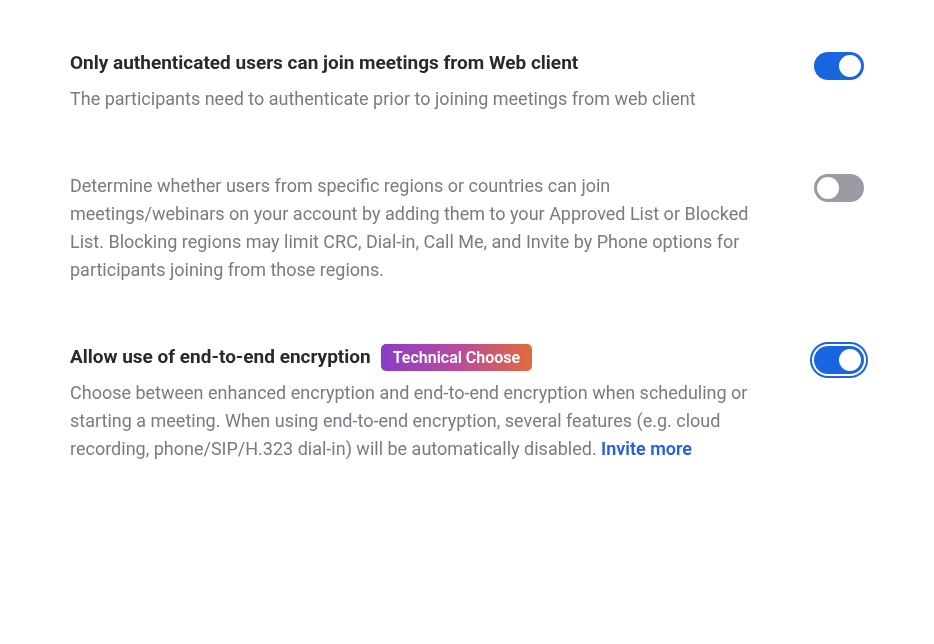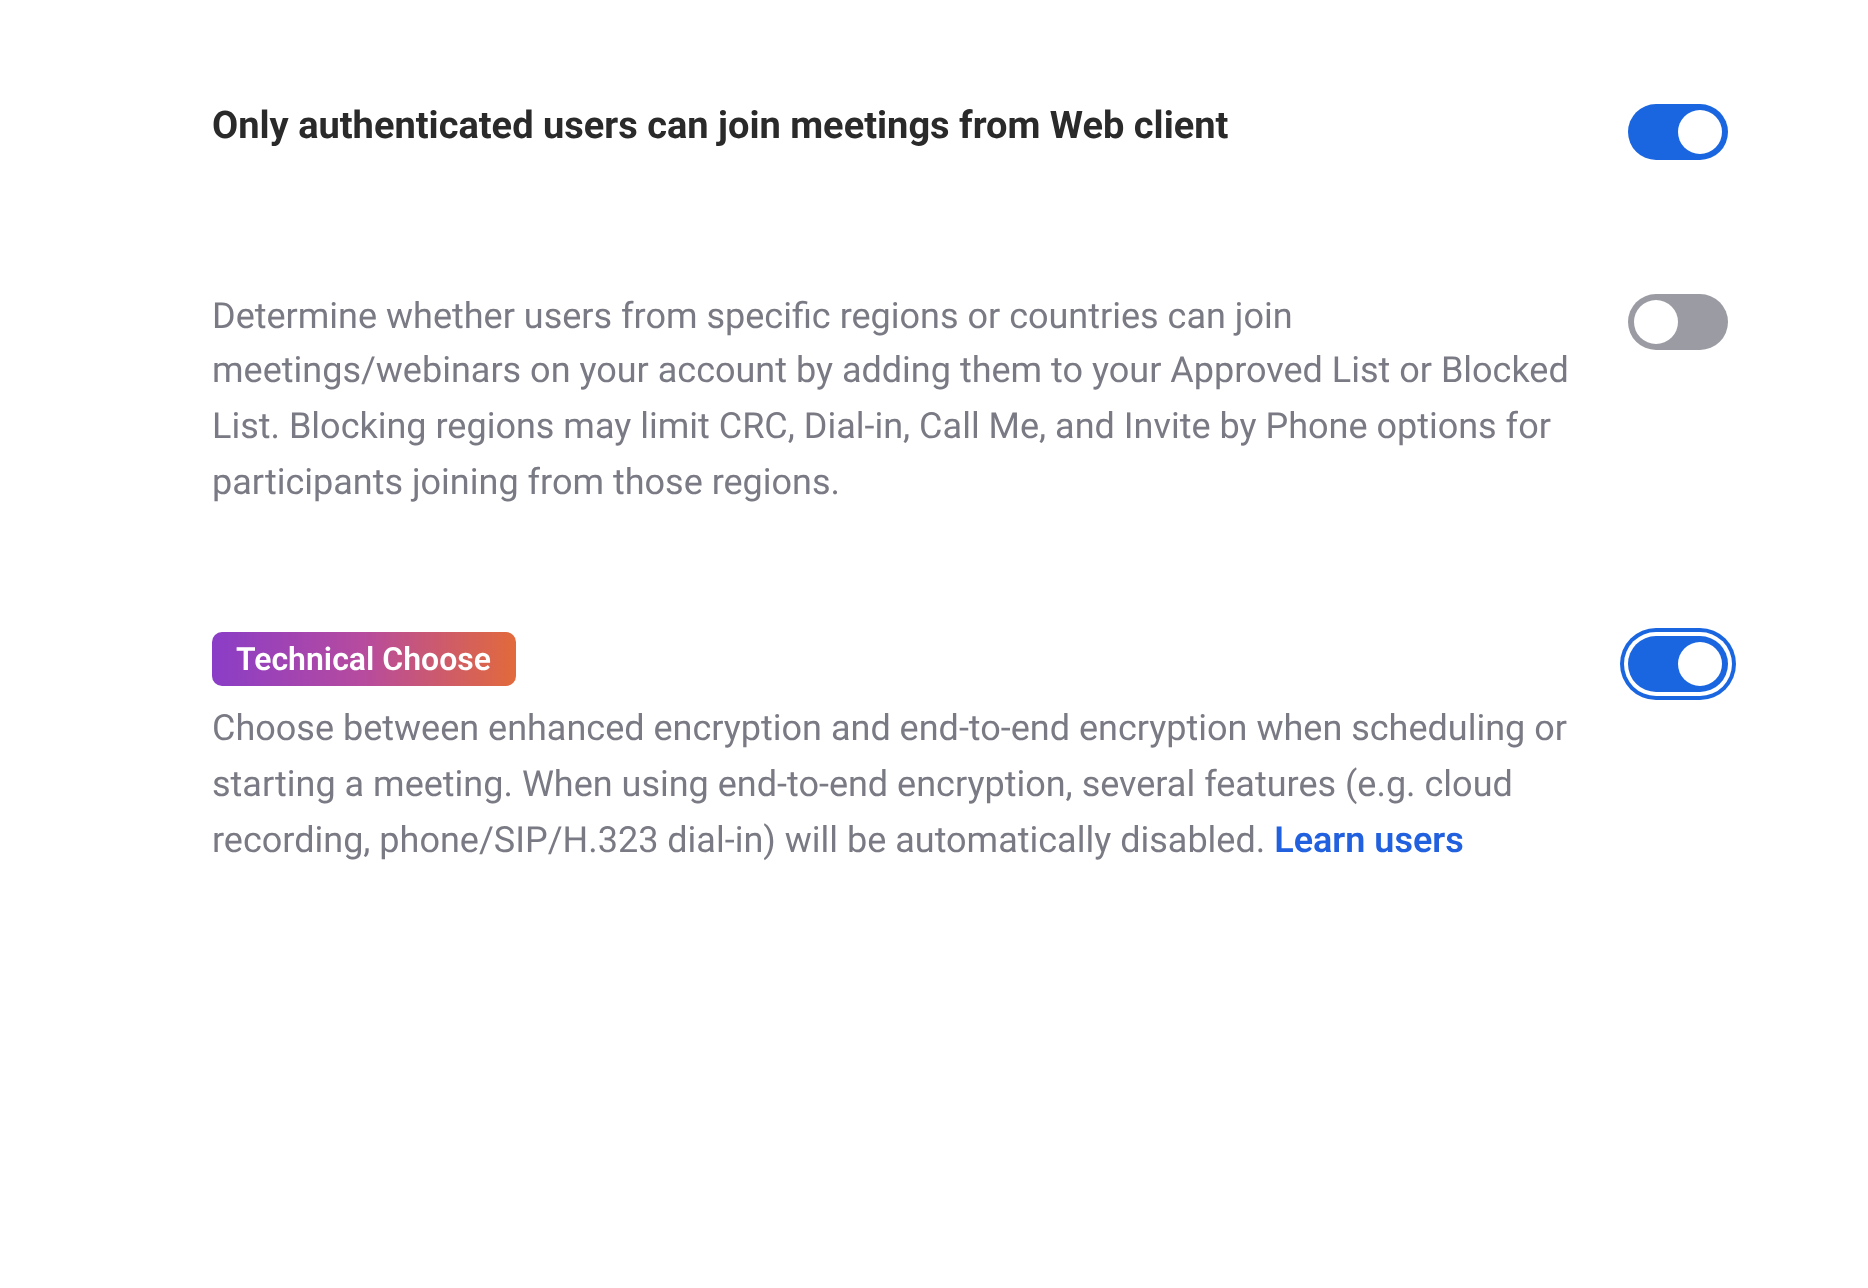--- a/index.html
+++ b/index.html
@@ -20,21 +20,20 @@
       justify-content: space-between;
       align-items: flex-start;
       margin-bottom: 60px;
     }
     .setting-row:last-child {
       margin-bottom: 0;
     }
     .setting-content {
       flex: 1;
       max-width: 680px;
-      margin-left: 36px;
     }
     .setting-title-row {
       display: flex;
       align-items: center;
       gap: 10px;
       margin-bottom: 8px;
     }
     .setting-title {
       font-size: 19px;
       font-weight: 700;
@@ -96,40 +95,42 @@
     }
   </style>
 </head>
 <body>
 
 <div class="setting-row">
   <div class="setting-content">
     <div class="setting-title-row">
       <span class="setting-title">Only authenticated users can join meetings from Web client</span>
     </div>
+    <div class="setting-description">The participants need to authenticate prior to joining meetings from web client</div>
   </div>
   <div class="toggle on">
     <div class="toggle-knob"></div>
   </div>
 </div>
 
 <div class="setting-row">
   <div class="setting-content">
     <div class="setting-description">Determine whether users from specific regions or countries can join meetings/webinars on your account by adding them to your Approved List or Blocked List. Blocking regions may limit CRC, Dial-in, Call Me, and Invite by Phone options for participants joining from those regions.</div>
   </div>
   <div class="toggle off">
     <div class="toggle-knob"></div>
   </div>
 </div>
 
 <div class="setting-row">
   <div class="setting-content">
     <div class="setting-title-row">
+      <span class="setting-title">Allow use of end-to-end encryption</span>
       <span class="badge">Technical Choose</span>
     </div>
     <div class="setting-description">
-      <span>Choose between enhanced encryption and end-to-end encryption when scheduling or starting a meeting. When using end-to-end encryption, several features (e.g. cloud recording, phone/SIP/H.323 dial-in) will be automatically disabled. </span><span class="learn-more">Learn users</span>
+      <span>Choose between enhanced encryption and end-to-end encryption when scheduling or starting a meeting. When using end-to-end encryption, several features (e.g. cloud recording, phone/SIP/H.323 dial-in) will be automatically disabled. </span><span class="learn-more">Invite more</span>
     </div>
   </div>
   <div class="toggle on outlined">
     <div class="toggle-knob"></div>
   </div>
 </div>
 
 </body></html>

